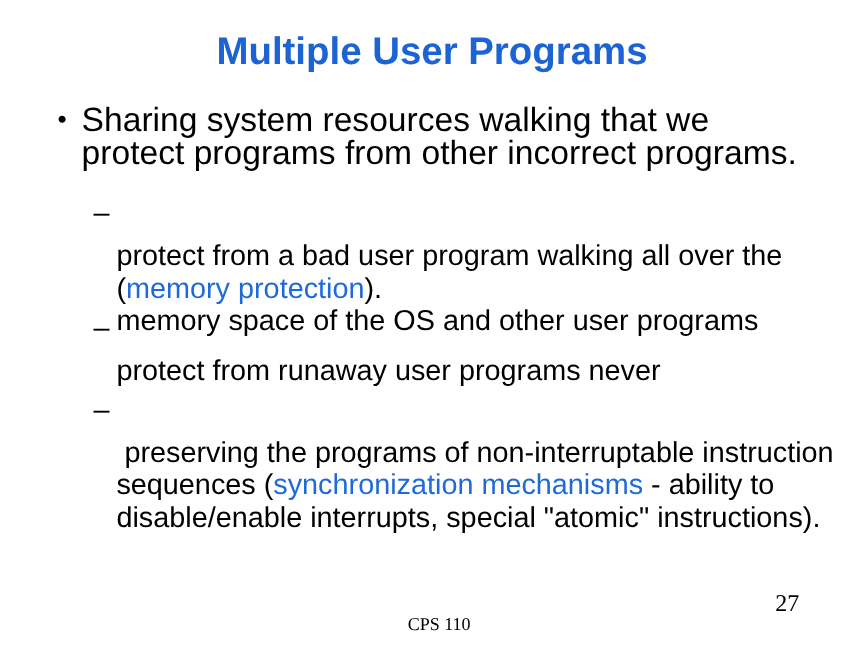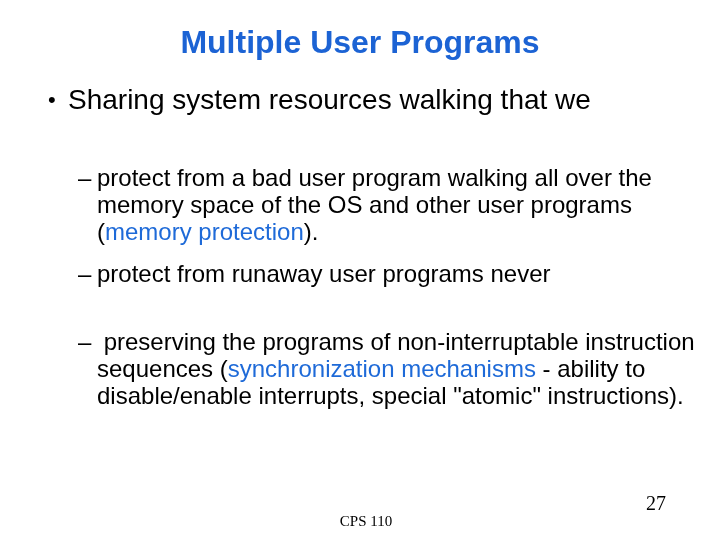--- a/index.html
+++ b/index.html
@@ -51,20 +51,21 @@
     left: 78px;
     font-size: 24px;
     line-height: 27px;
   }
   .level2 .marker {
     width: 19px;
     flex: 0 0 19px;
   }
   .level2 .text-block {
     width: 591px;
+    margin-top: 36px;
   }
   .sub-1 { top: 164px; }
   .sub-2 { top: 260px; }
   .sub-3 { top: 328px; }
   .line {
     white-space: pre;
   }
   .hl {
     color: #1e6ad8;
   }
@@ -93,29 +94,30 @@
 <body>
 
 <div class="slide">
 
   <div class="slide-title">Multiple User Programs</div>
 
   <div class="bullet-row level1">
     <span class="marker">•</span>
     <div class="text-block">
       <div class="line"><span>Sharing system resources walking that we</span></div>
+      <div class="line"><span>protect programs from other incorrect programs.</span></div>
     </div>
   </div>
 
   <div class="bullet-row level2 sub-1">
     <span class="marker">–</span>
     <div class="text-block">
       <div class="line"><span>protect from a bad user program walking all over the</span></div>
+      <div class="line"><span>(</span><span class="hl">memory protection</span><span>).</span></div>
       <div class="line"><span>memory space of the OS and other user programs</span></div>
-      <div class="line"><span>(</span><span class="hl">memory protection</span><span>).</span></div>
     </div>
   </div>
 
   <div class="bullet-row level2 sub-2">
     <span class="marker">–</span>
     <div class="text-block">
       <div class="line"><span>protect from runaway user programs never</span></div>
     </div>
   </div>
 

